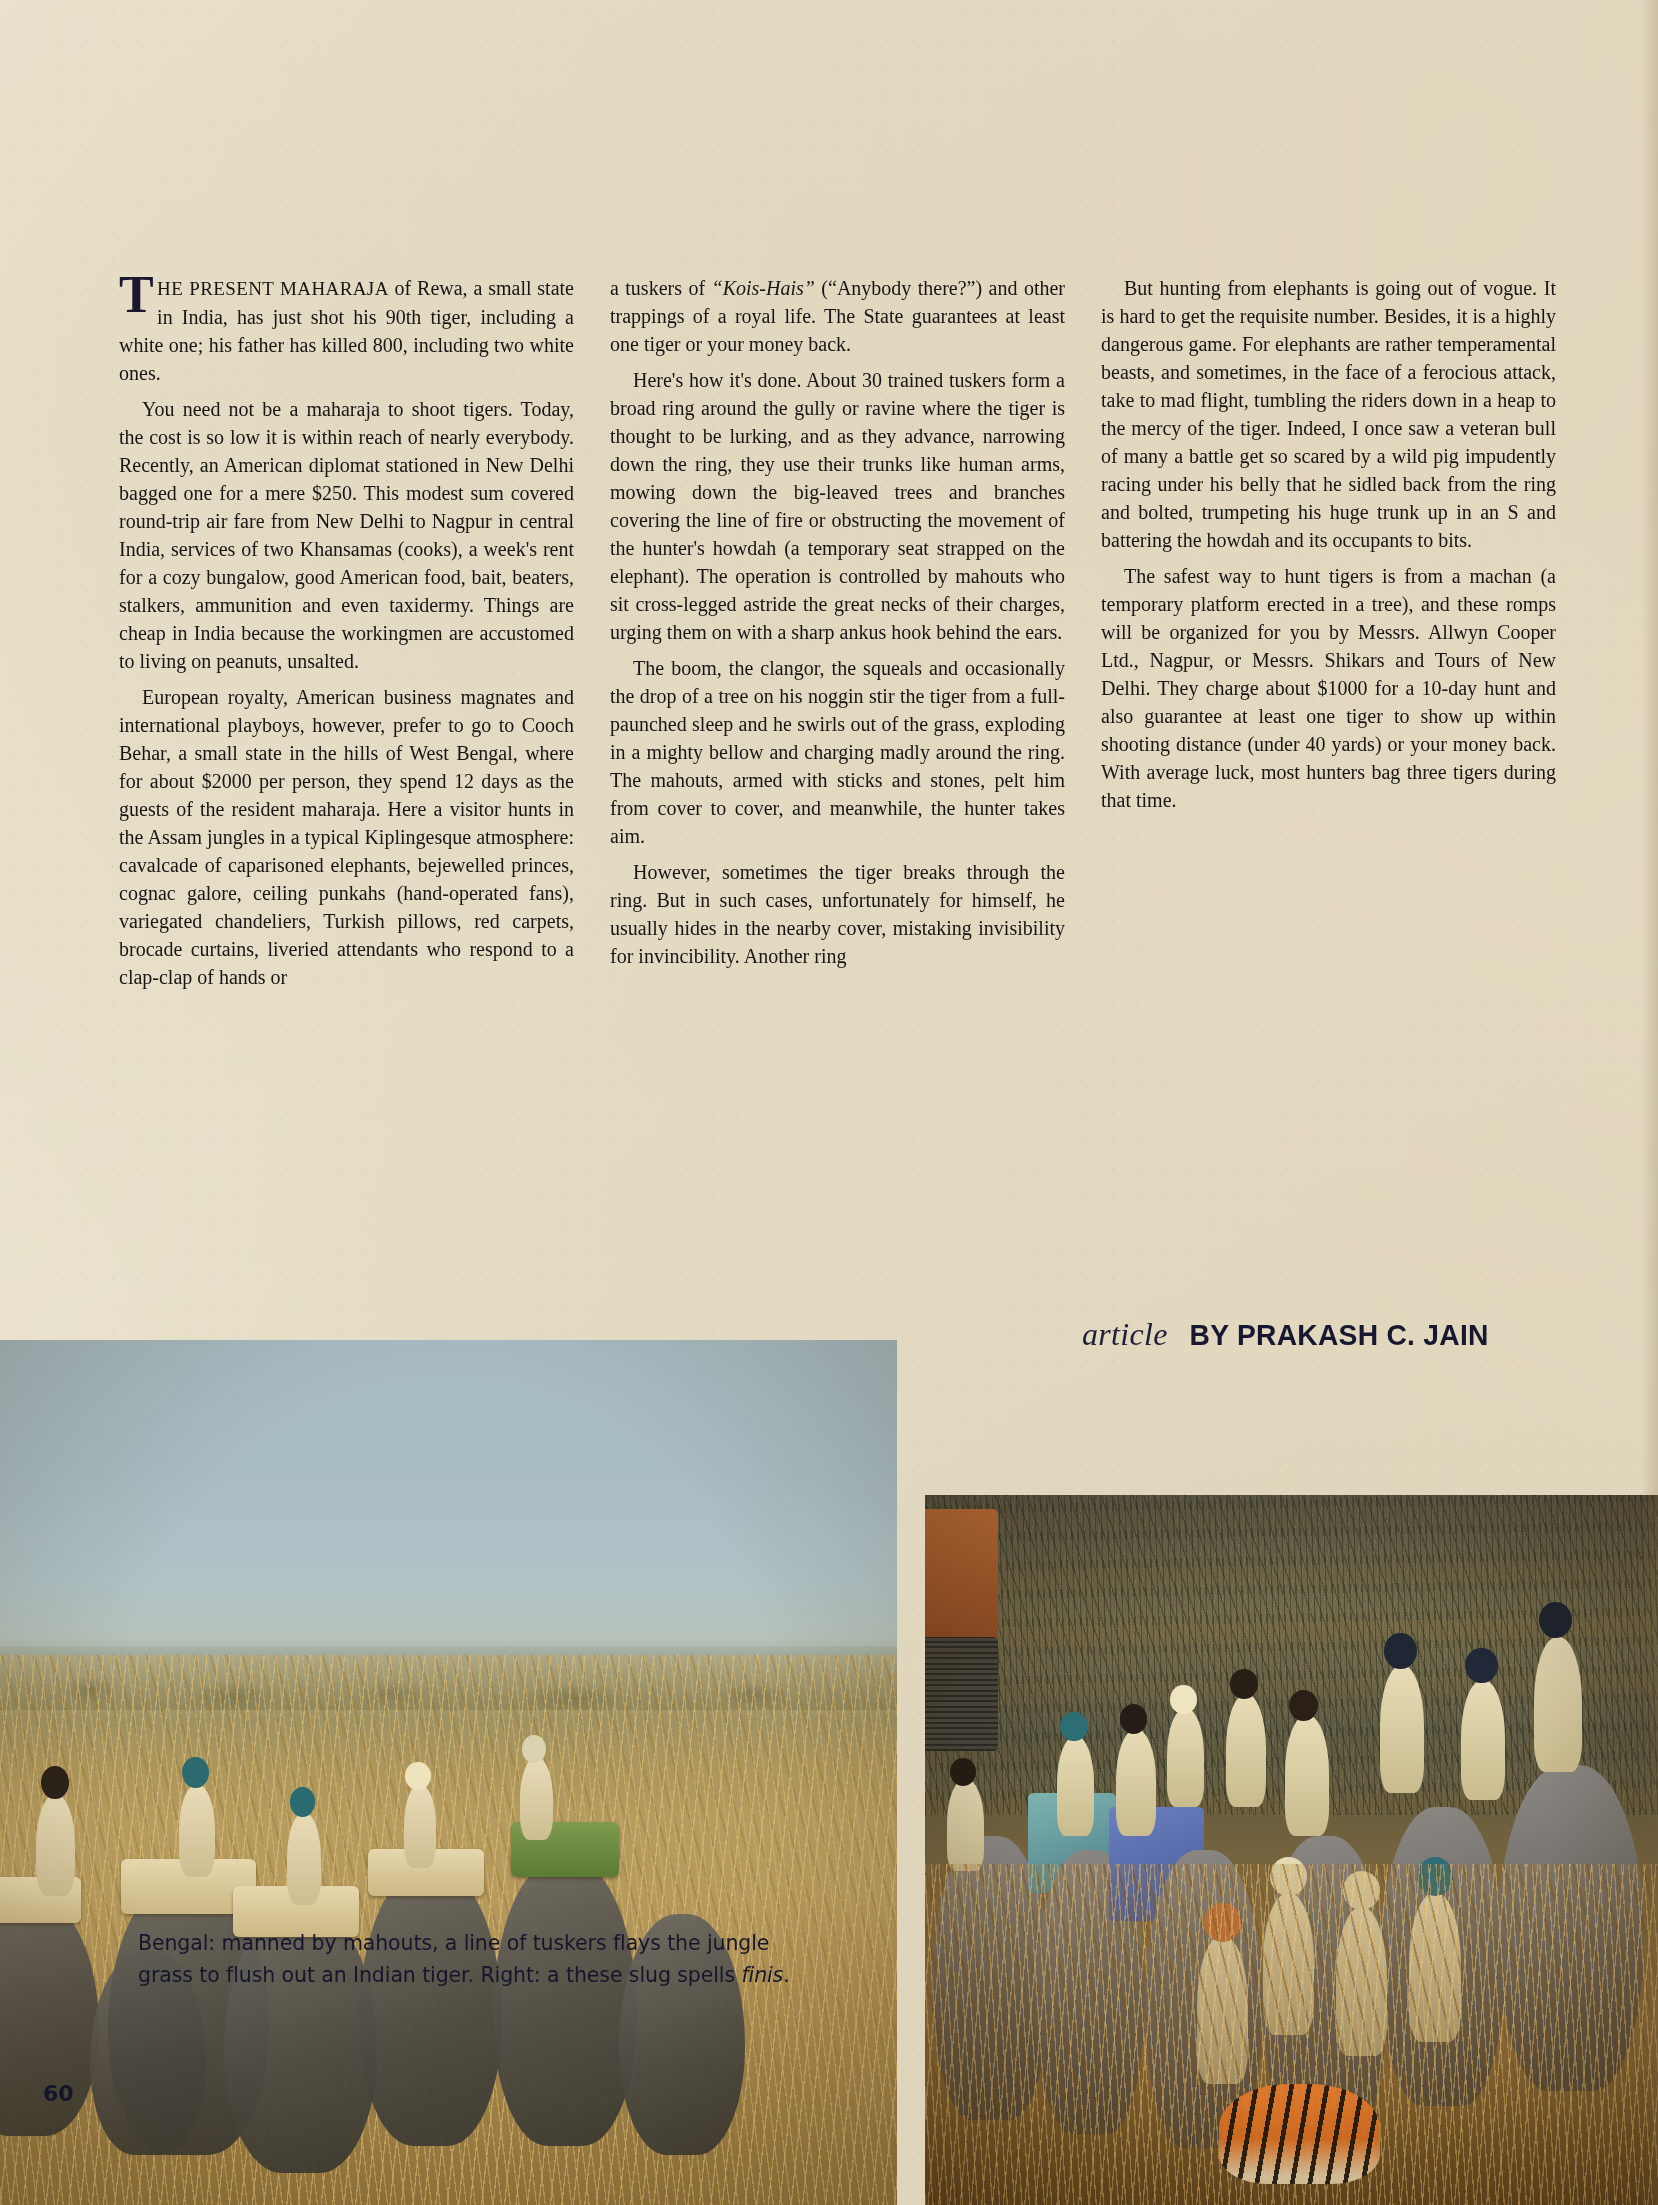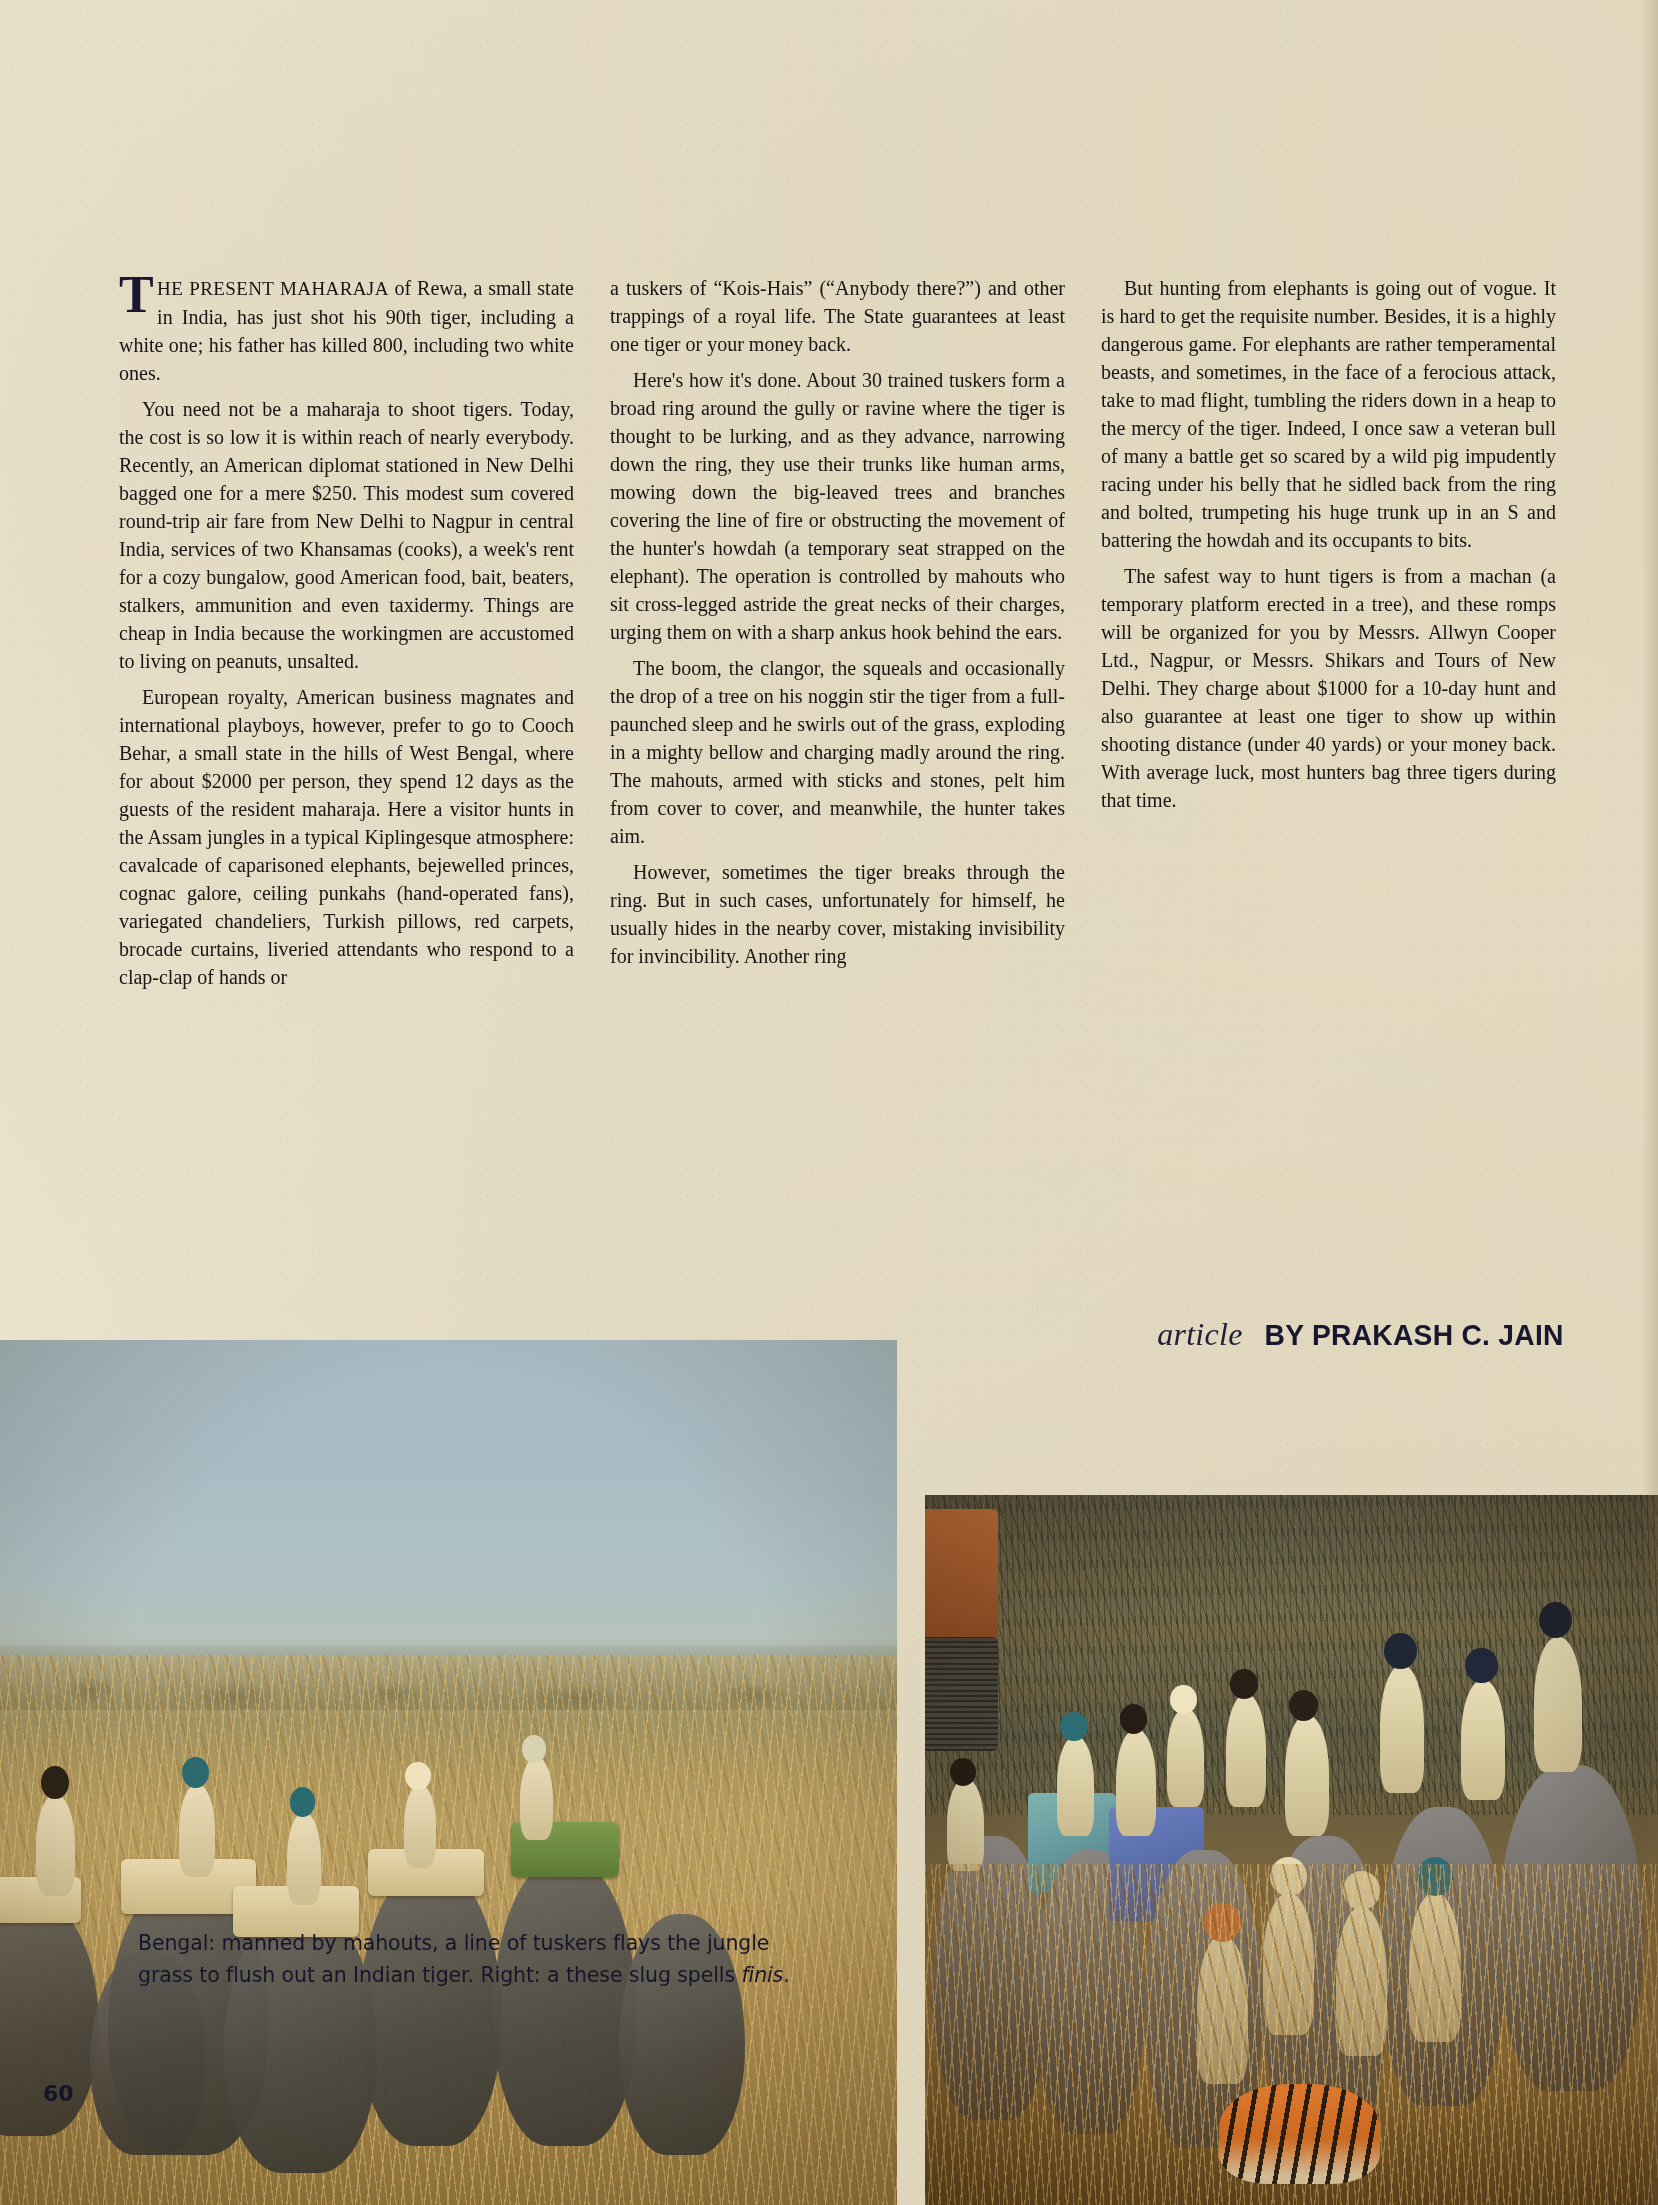--- a/index.html
+++ b/index.html
@@ -51,28 +51,27 @@
   .smallcaps{font-variant:small-caps;letter-spacing:0.4px;font-size:19px;}
   .dropcap{
     float:left;
     font-size:52px;
     line-height:40px;
     font-weight:700;
     margin:1.3px 3.4px -2.7px 0;
     color:#1b1730;
     font-family:"Liberation Serif", serif;
   }
-  .ital{}
+  .ital{font-style:italic;}
 
   
   .byline{
     position:absolute;
-    left:1110px; top:1316px;
+    left:1082px; top:1316px;
     width:463px;
-    text-align:right;
     white-space:nowrap;
   }
   .byline .art{
     font-family:"Liberation Serif", serif;
     font-style:italic;
     font-size:32px;
     color:#20203a;
     letter-spacing:0.3px;
   }
   .byline .by{

